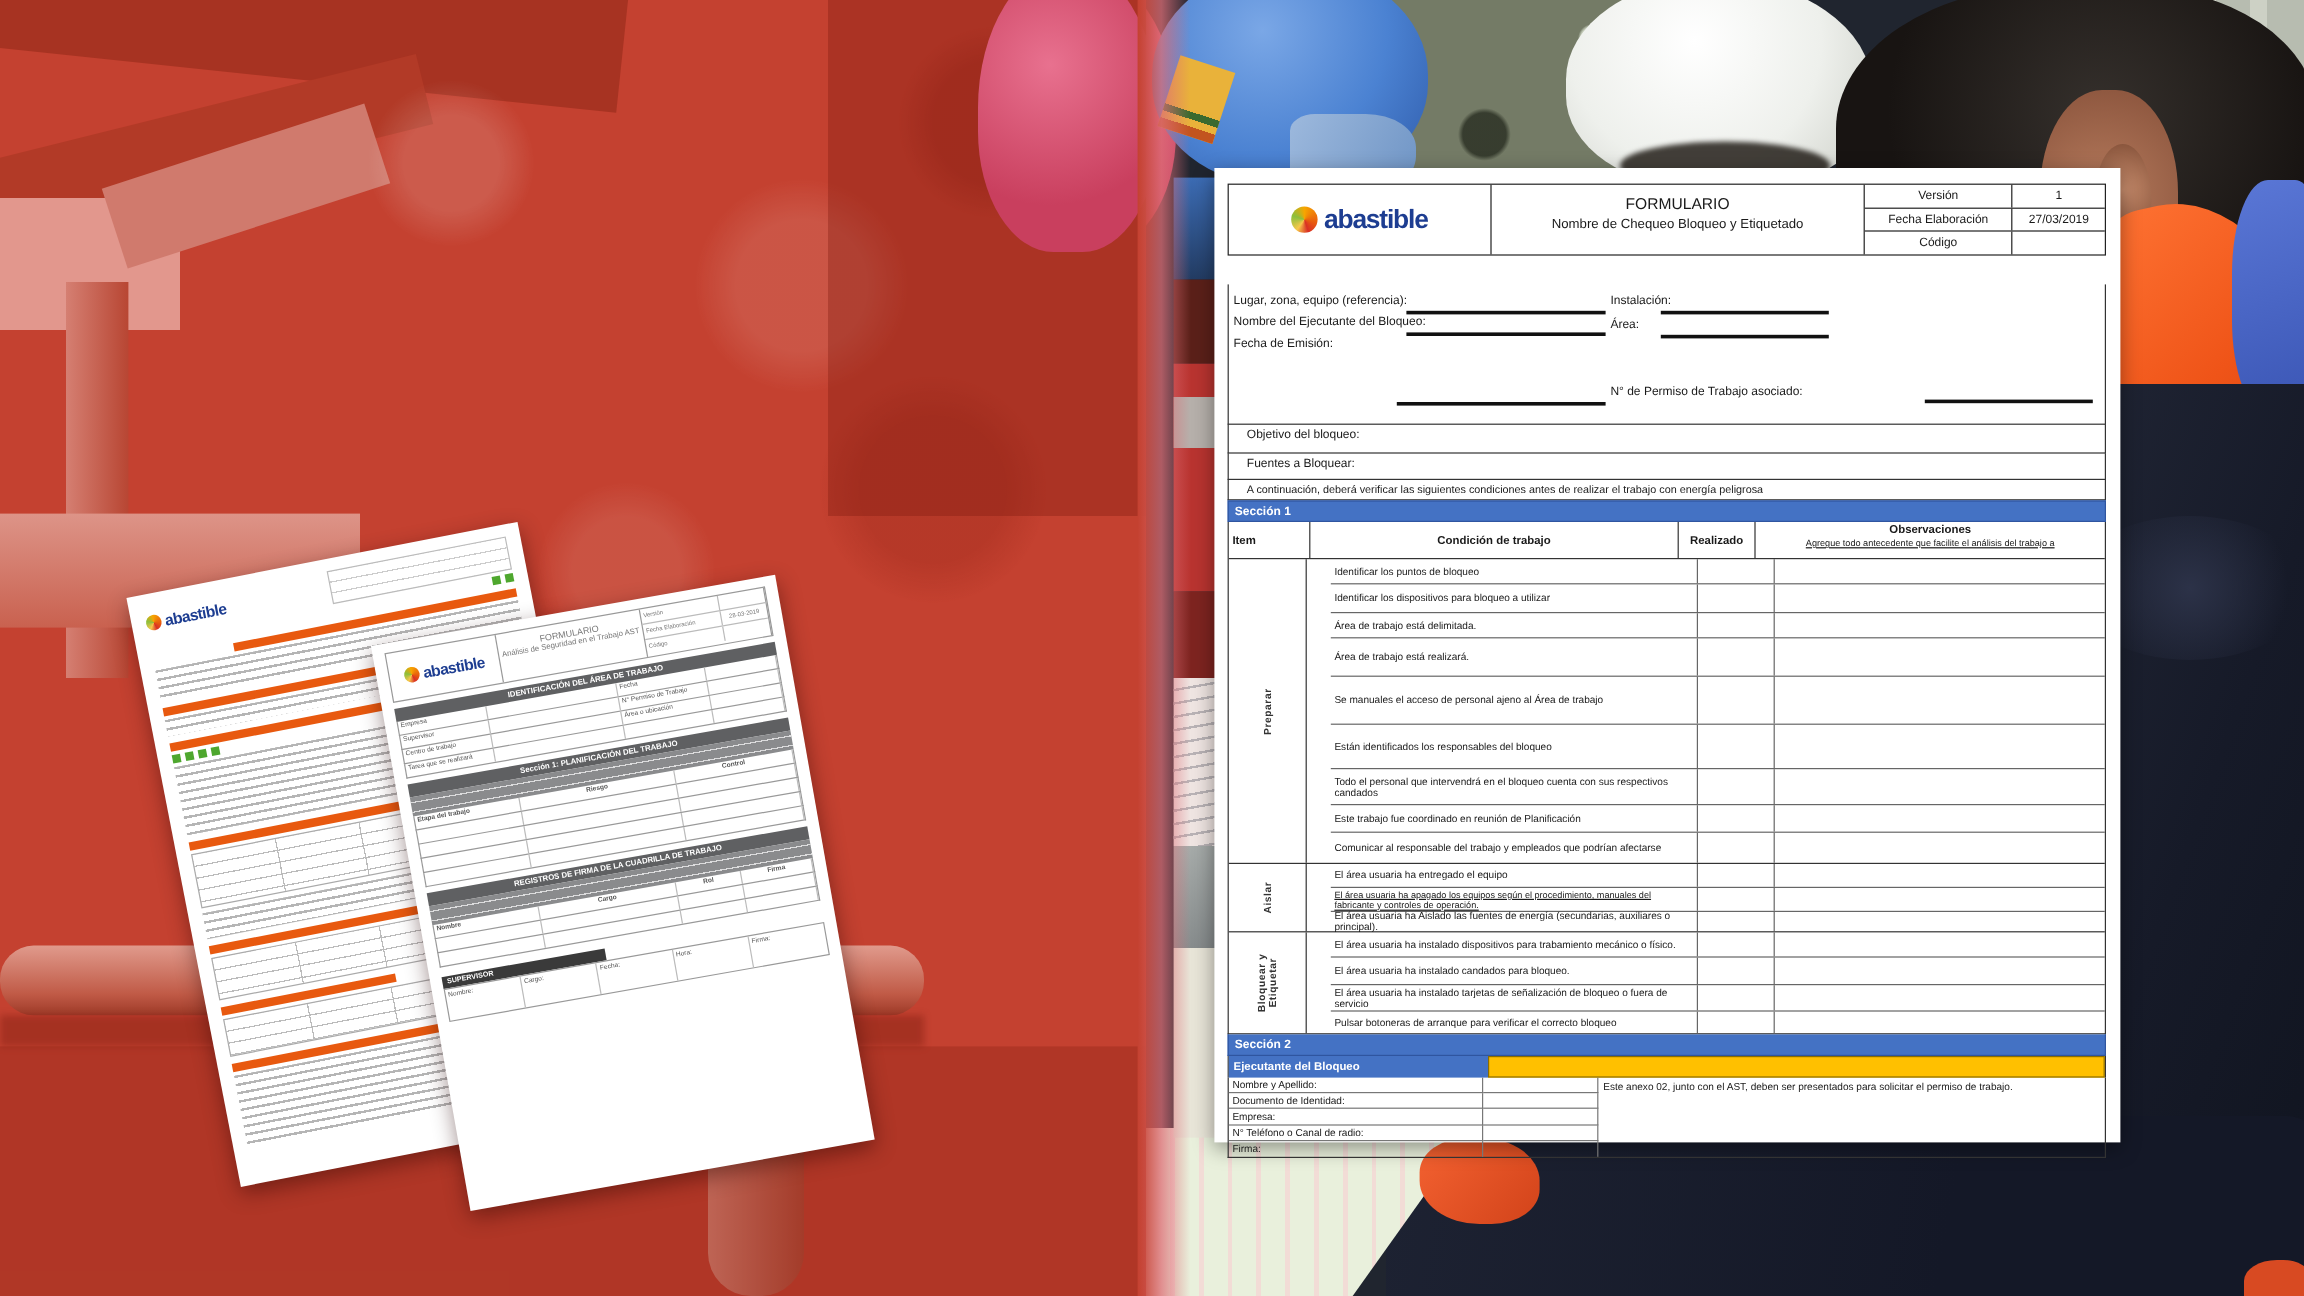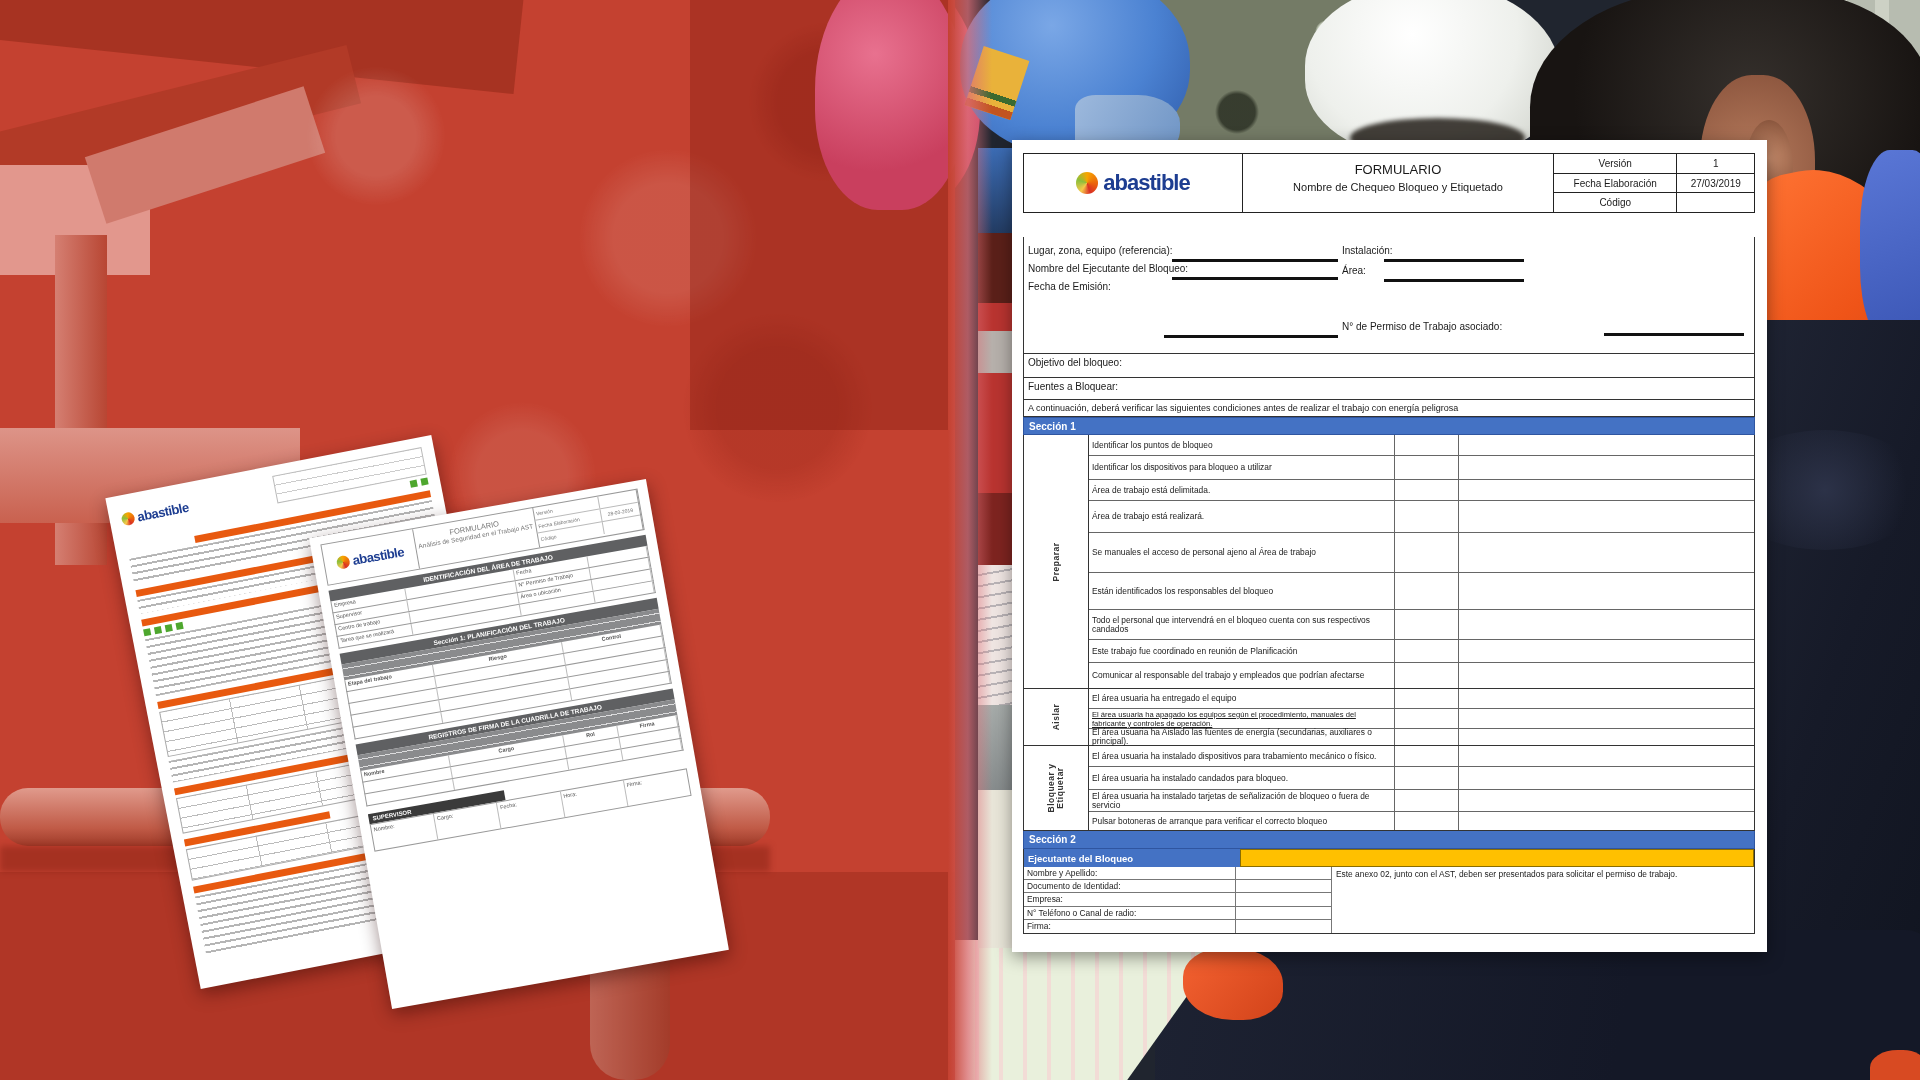--- a/index.html
+++ b/index.html
@@ -151,32 +151,32 @@
   .f-title .t1{font-size:13px;}
   .f-title .t2{font-size:11px;margin-top:4px;}
   .f-meta{width:200px;display:flex;flex-direction:column;font-size:10px;}
   .f-meta>div{flex:1;display:flex;border-bottom:1px solid #222;align-items:center;}
   .f-meta>div:last-child{border-bottom:none;}
   .f-meta .ml{flex:1.6;text-align:center;border-right:1px solid #222;height:100%;display:flex;align-items:center;justify-content:center;}
   .f-meta .mv{flex:1;text-align:center;}
   .f-fields{position:relative;height:116px;border:1px solid #333;border-top:none;margin-top:24px;font-size:10px;}
   .f-fields .lab{position:absolute;white-space:nowrap;}
   .f-line{position:absolute;height:2.5px;background:#111;}
-  .f-box{border:1px solid #333;border-top:none;font-size:10px;display:flex;align-items:flex-start;padding:3px 4px;box-sizing:border-box;}
+  .f-box{border:1px solid #333;border-top:none;font-size:10px;display:flex;align-items:flex-start;padding:3px 15px;box-sizing:border-box;}
   .sec-bar{background:#4472c4;color:#fff;font-weight:bold;font-size:10px;
     padding:0 5px;display:flex;align-items:center;border:1px solid #2f55a0;box-sizing:border-box;}
   .chk{border:1px solid #333;border-top:none;}
   .chk-hdr{display:flex;border-bottom:1px solid #333;height:30px;font-size:9.5px;}
   .chk-hdr .h-item{width:64px;border-right:1px solid #333;display:flex;align-items:center;padding-left:3px;font-weight:bold;}
   .chk-hdr .h-cond{width:306px;border-right:1px solid #333;display:flex;align-items:center;justify-content:center;font-weight:bold;}
   .chk-hdr .h-real{width:63px;border-right:1px solid #333;display:flex;align-items:center;justify-content:center;font-weight:bold;}
   .chk-hdr .h-obs{flex:1;text-align:center;}
   .h-obs .o1{font-weight:bold;font-size:9.5px;margin-top:1px;}
   .h-obs .o2{font-size:7.6px;text-decoration:underline;margin-top:1px;}
-  .grp{display:flex;border-bottom:1px solid #333;}
+  .grp{display:flex;border-bottom:1px solid #333;gap:20px;}
   .grp:last-child{border-bottom:none;}
   .grp-label{width:64px;border-right:1px solid #333;display:flex;align-items:center;justify-content:center;}
   .grp-label span{transform:rotate(-90deg);font-size:8.5px;font-weight:bold;color:#333;white-space:nowrap;letter-spacing:.5px;}
   .grp-label .two{white-space:normal;width:60px;text-align:center;line-height:9px;}
   .grp-rows{flex:1;display:flex;flex-direction:column;}
   .crow{display:flex;border-bottom:1px solid #666;}
   .grp-rows .crow:last-child{border-bottom:none;}
   .crow .cc{width:306px;border-right:1px solid #666;font-size:8.4px;display:flex;align-items:center;padding:0 3px;box-sizing:border-box;line-height:9px;}
   .crow .crl{width:63px;border-right:1px solid #666;}
   .crow .co{flex:1;}
@@ -435,20 +435,29 @@
     </div>
     <div class="f-box" style="height:17px;font-size:9px">
       <span>A continuación, deberá verificar las siguientes condiciones antes de realizar el trabajo con energía peligrosa</span>
     </div>
 
     <div class="sec-bar" style="height:18px">
       <span>Sección 1</span>
     </div>
 
     <div class="chk">
+      <div class="chk-hdr">
+        <div class="h-item">Item</div>
+        <div class="h-cond">Condición de trabajo</div>
+        <div class="h-real">Realizado</div>
+        <div class="h-obs">
+          <div class="o1">Observaciones</div>
+          <div class="o2">Agregue todo antecedente que facilite el análisis del trabajo a</div>
+        </div>
+      </div>
 
       <div class="grp">
         <div class="grp-label">
             <span>Preparar</span>
           </div>
         <div class="grp-rows">
           <div class="crow" style="height:20px">
               <div class="cc">Identificar los puntos de bloqueo</div>
               <div class="crl"></div>
               <div class="co"></div>

